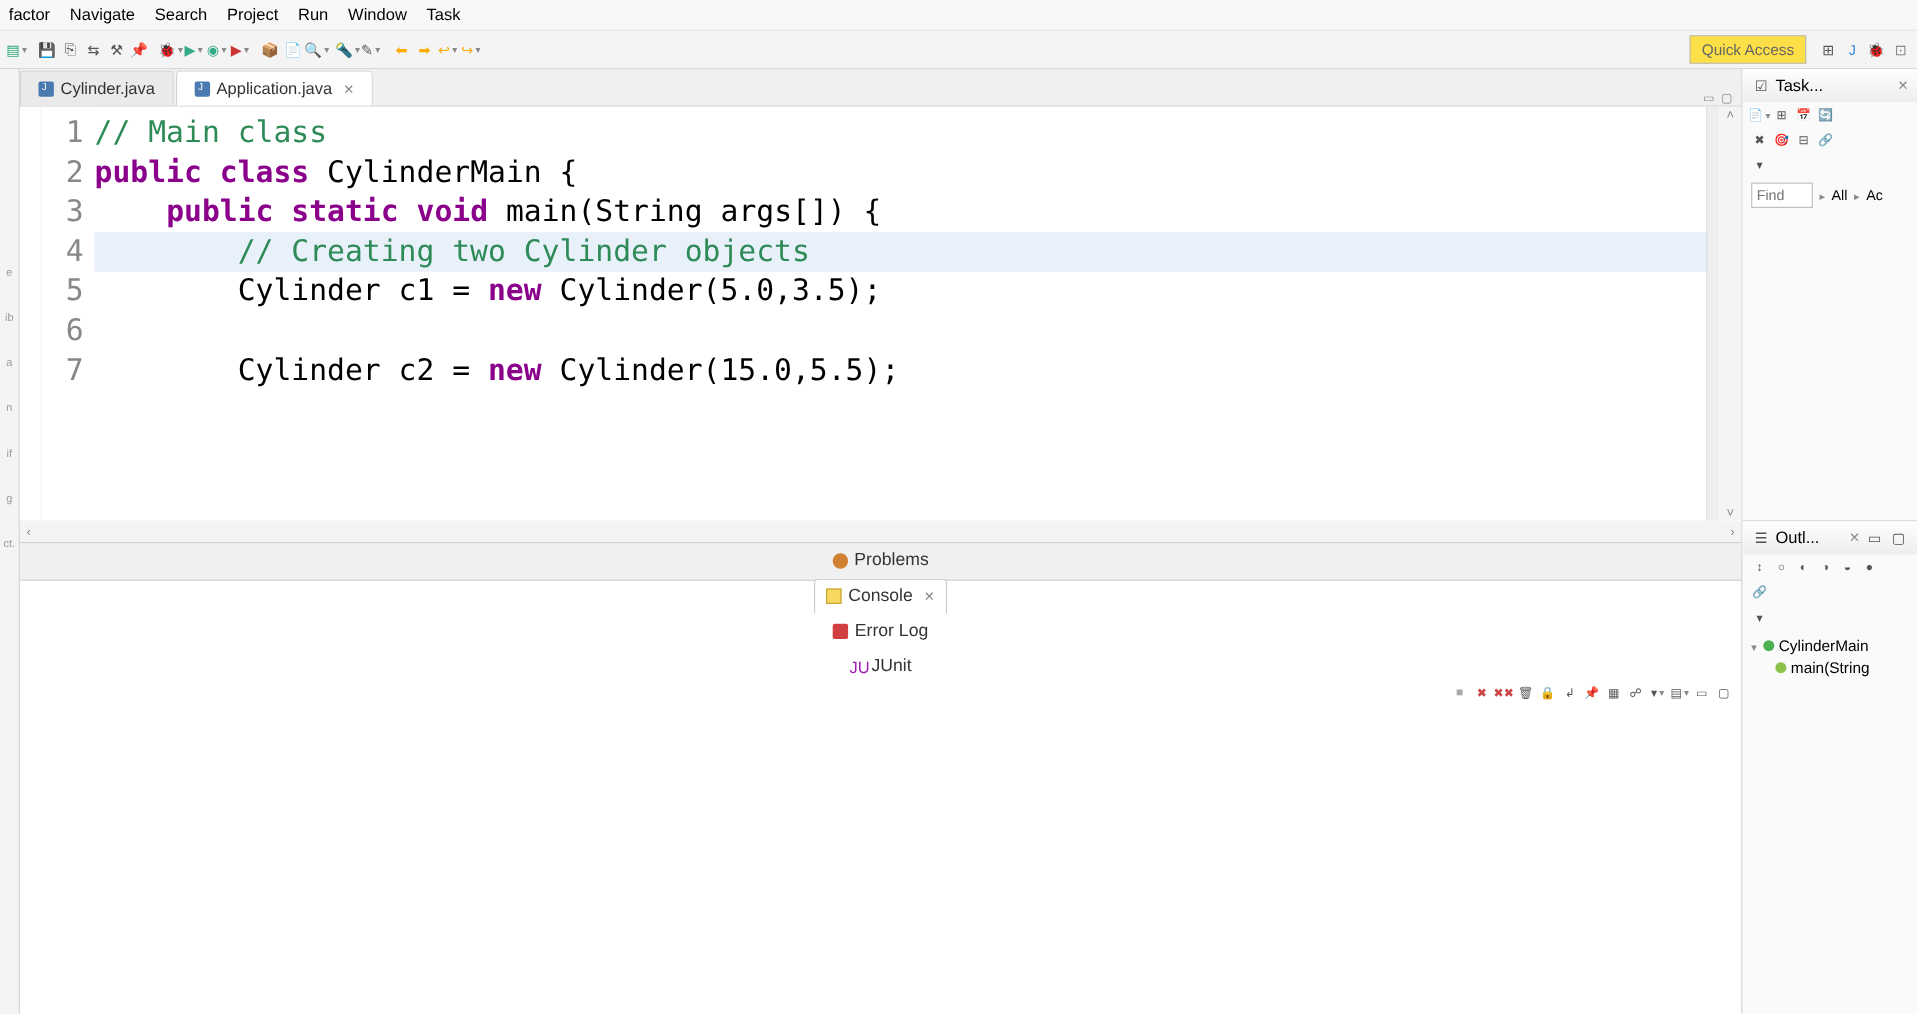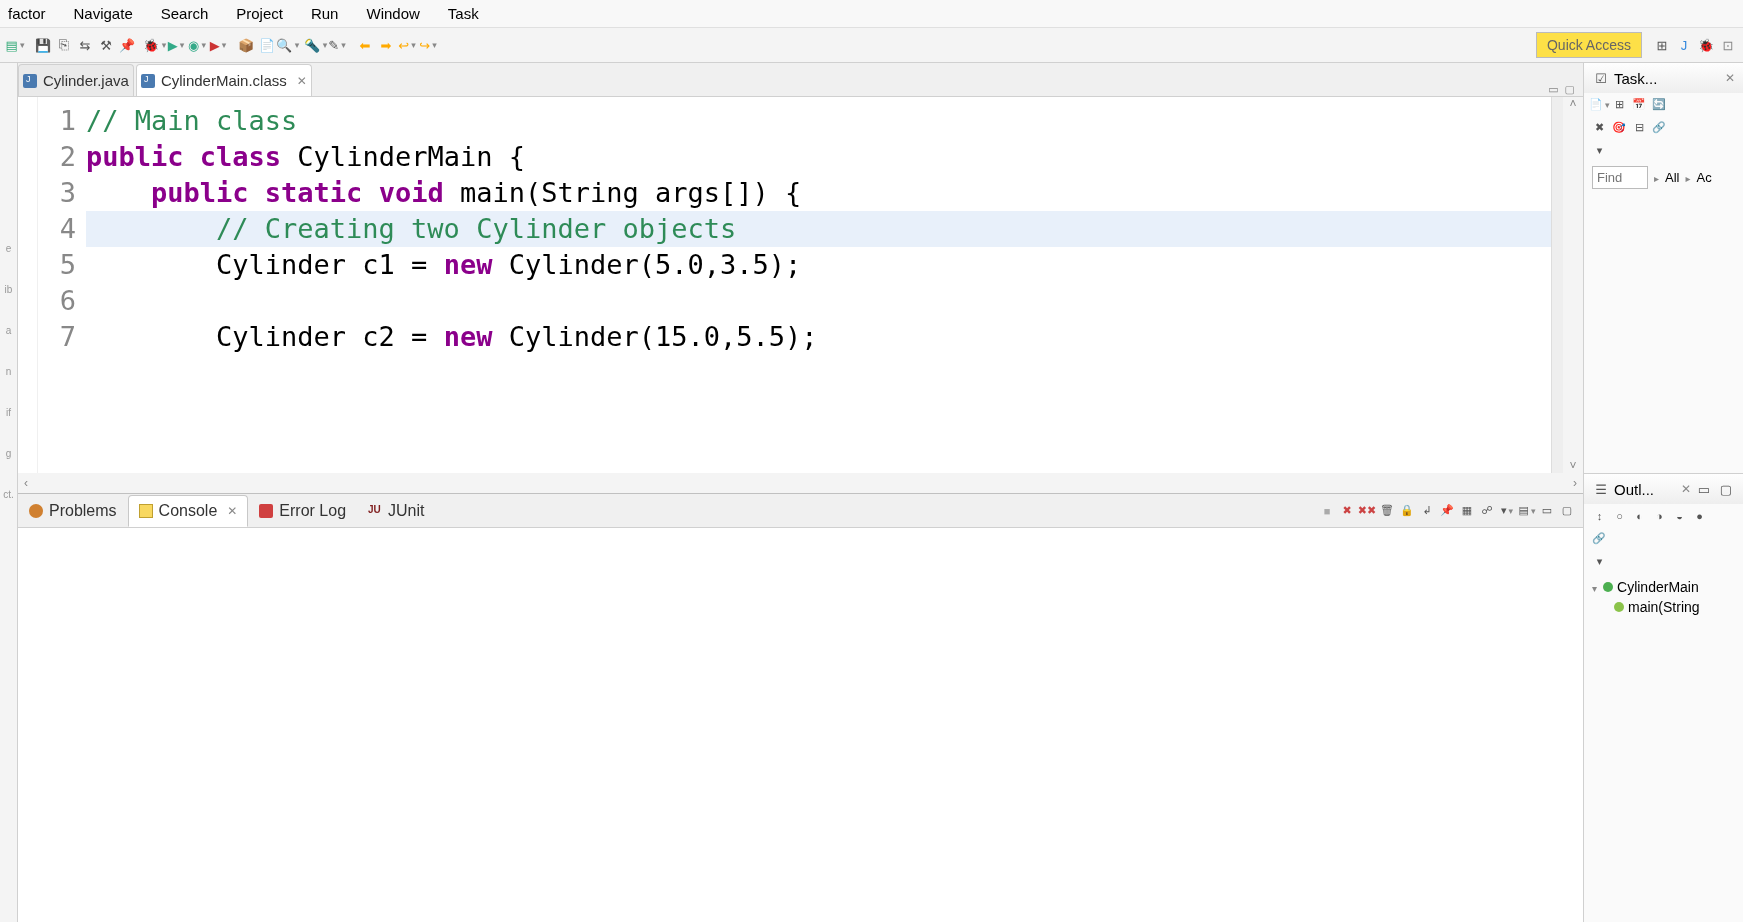--- a/index.html
+++ b/index.html
@@ -1,63 +1,63 @@
 <!DOCTYPE html>
 <html><head>
 <meta charset="utf-8">
 <style>
   * { box-sizing: border-box; margin: 0; padding: 0; }
   body { font-family: "Segoe UI", Tahoma, sans-serif; font-size: 13px; background: #fff; color: #000; overflow: hidden; width: 1743px; height: 922px; }
   
-  .menubar { display: flex; gap: 24px; padding: 3px 6px; background: #f8f8f8; border-bottom: 1px solid #e0e0e0; font-size: 15px; }
+  .menubar { display: flex; gap: 14px; padding: 3px 6px; background: #f8f8f8; border-bottom: 1px solid #e0e0e0; font-size: 15px; }
   .menubar span { cursor: default; padding: 2px 2px; }
   
   .toolbar { display: flex; align-items: center; gap: 3px; padding: 4px 6px; background: #f4f4f4; border-bottom: 1px solid #d0d0d0; min-height: 30px; }
   .tb-icon { width: 18px; height: 18px; display: inline-flex; align-items: center; justify-content: center; font-size: 13px; color: #555; }
   .tb-sep { width: 4px; }
   .tb-drop::after { content: "▾"; font-size: 9px; color: #888; margin-left: 2px; }
   .quick-access { margin-left: auto; border: 1px solid #bbb; padding: 4px 10px; font-size: 14px; background: #fde047; color: #666; }
   .persp-icons { display: flex; gap: 4px; margin-left: 8px; }
   
   .workbench { display: flex; height: calc(100% - 62px); }
   
   .left-strip { width: 18px; background: #f4f4f4; border-right: 1px solid #d0d0d0; font-size: 10px; color: #999; display: flex; flex-direction: column; gap: 30px; padding-top: 180px; align-items: center; }
   .left-strip span { transform: rotate(0deg); }
   
   .center-col { flex: 1; display: flex; flex-direction: column; min-width: 0; }
   
   .editor-tabs { display: flex; background: #f0f0f0; border-bottom: 1px solid #d0d0d0; align-items: flex-end; height: 34px; }
-  .editor-tab { display: flex; align-items: center; gap: 6px; padding: 7px 4px; background: #eaeaea; border: 1px solid #d0d0d0; border-bottom: none; font-size: 15px; color: #333; margin-right: 2px; border-radius: 4px 4px 0 0; }
+  .editor-tab { display: flex; align-items: center; gap: 6px; padding: 7px 16px; background: #eaeaea; border: 1px solid #d0d0d0; border-bottom: none; font-size: 15px; color: #333; margin-right: 2px; border-radius: 4px 4px 0 0; }
   .editor-tab.active { background: #fff; font-weight: normal; }
   .editor-tab .ficon { width: 14px; height: 14px; background: #4a7ab0; display:inline-block; border-radius:2px; position:relative; }
   .editor-tab .ficon::after { content:"J"; color:#fff; font-size:9px; position:absolute; left:3px; top:0; }
   .tab-close { font-size: 12px; color: #888; margin-left: 4px; }
   .editor-winctl { margin-left: auto; display: flex; gap: 6px; padding-right: 8px; font-size: 11px; color: #888; }
   
   .editor-area { display: flex; flex: 1; background: #fff; overflow: hidden; position: relative; min-height: 290px; }
   .folding-gutter { width: 20px; background: #fff; border-right: 1px solid #f0f0f0; }
   .line-numbers { width: 48px; text-align: right; padding: 6px 10px 6px 6px; color: #888; font-family: Consolas, monospace; font-size: 27px; line-height: 36px; background: #fff; }
   .code { font-family: Consolas, monospace; font-size: 27px; line-height: 36px; padding: 6px 0; white-space: pre; flex: 1; }
   .code .cm { color: #2e8b57; }
   .code .kw { color: #8b008b; font-weight: bold; }
   .code .cls { color: #000; }
   .code .hl { background: #e8f0fa; display: block; }
   .editor-vscroll { width: 20px; background: #f4f4f4; display:flex; flex-direction:column; justify-content:space-between; align-items:center; font-size:12px; color:#888; }
   .editor-hscroll { height: 20px; background: #f4f4f4; display:flex; justify-content:space-between; align-items:center; padding:0 6px; font-size:12px; color:#888; }
   .overview-ruler { width: 12px; background: #eee; border-left:1px solid #ddd;}
   
   .bottom-panel { border-top: 1px solid #c0c0c0; display: flex; flex-direction: column; height: 430px; }
-  .bottom-tabs { display: flex; align-items: center; background: #f0f0f0; border-bottom: 1px solid #d0d0d0; height: 34px; }
+  .bottom-tabs { display: flex; align-items: center; background: #f0f0f0; border-bottom: 1px solid #d0d0d0; height: 34px; flex-direction: column; }
   .btab { display: flex; align-items: center; gap: 6px; padding: 6px 10px; font-size: 16px; color: #333; border: 1px solid transparent; }
   .btab.active { background: #fff; border: 1px solid #c8c8c8; border-bottom: 1px solid #fff; border-radius: 4px 4px 0 0; }
   .btab .bicon { width:14px; height:14px; display:inline-block; }
   .bicon.prob { background:#d08030; border-radius:50%; }
   .bicon.cons { background:#f8d860; border:1px solid #c0a030; }
   .bicon.err  { background:#d04040; border-radius:2px; }
-  .bicon.jun  { color:#7f1d1d; font-weight:bold; font-size:10px; }
+  .bicon.jun  { color:#a21caf; font-weight:normal; font-size:15px; }
   .btab-tb { margin-left:auto; display:flex; gap:4px; padding-right:8px; }
   .btab-tb .tb-icon { width:16px; height:16px; font-size:11px; }
   
   .console-head { padding: 4px 8px; font-size: 15px; color: #666; background: #fff; }
   .console-out { flex:1; font-family: Consolas, monospace; font-size: 27px; line-height: 36px; padding: 4px 8px; white-space: pre; background:#fff; overflow:hidden; }
   .console-vscroll { width:18px; }
   
   .right-col { width: 160px; display: flex; flex-direction: column; border-left: 1px solid #d0d0d0; background: #fafafa; }
   .rview { border-bottom: 1px solid #d0d0d0; }
   .rview-title { display:flex; align-items:center; gap:4px; padding: 6px 8px; font-size: 15px; background: linear-gradient(#fefefe,#eee); }
@@ -129,21 +129,21 @@
   </div>
 
   <div class="center-col">
     <div class="editor-tabs">
       <div class="editor-tab">
         <span class="ficon"></span>
         <span>Cylinder.java</span>
       </div>
       <div class="editor-tab active">
         <span class="ficon"></span>
-        <span>CylinderMain.class</span>
+        <span>Application.java</span>
         <span class="tab-close">✕</span>
       </div>
       <div class="editor-winctl">
         <span>▭</span>
         <span>▢</span>
       </div>
     </div>
 
     <div class="editor-area">
       <div class="folding-gutter"></div>

